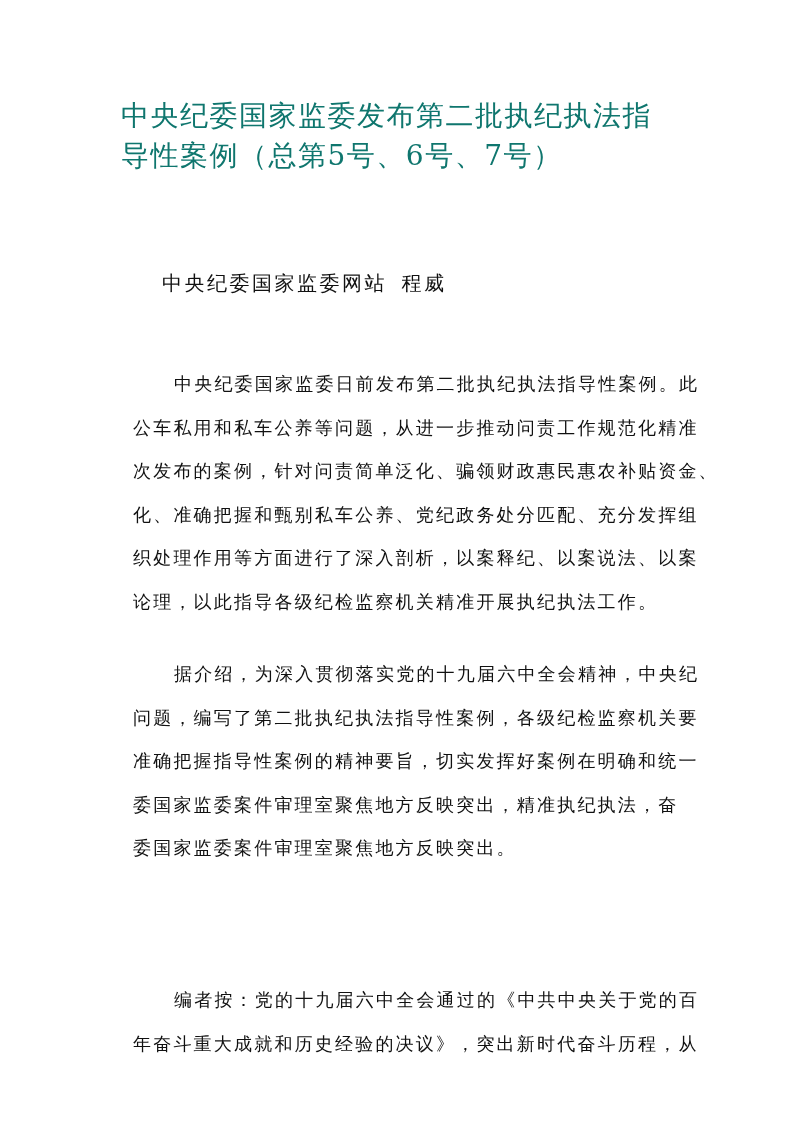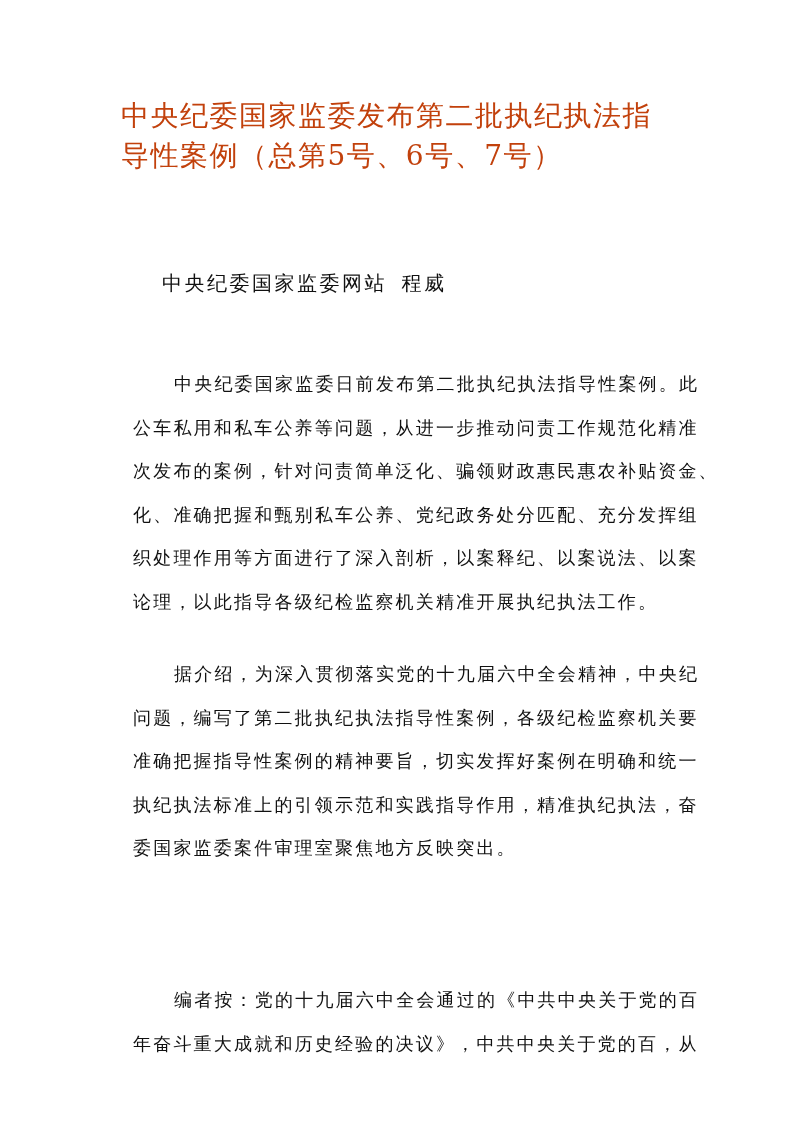--- a/index.html
+++ b/index.html
@@ -25,21 +25,21 @@
     .title {
       position: absolute;
       left: 121px;
       top: 96px;
       width: 560px;
       margin: 0;
       font-weight: normal;
       font-size: 28px;
       line-height: 40px;
       letter-spacing: 1.5px;
-      color: #c2410c;
+      color: #0f766e;
       font-family: "DejaVu Serif", "Liberation Serif", serif;
     }
     .title .line {
       display: block;
       white-space: nowrap;
     }
     .byline {
       position: absolute;
       left: 162px;
       top: 270px;
@@ -88,22 +88,22 @@
     <span class="line">次发布的案例，针对问责简单泛化、骗领财政惠民惠农补贴资金、</span>
     <span class="line">化、准确把握和甄别私车公养、党纪政务处分匹配、充分发挥组</span>
     <span class="line">织处理作用等方面进行了深入剖析，以案释纪、以案说法、以案</span>
     <span class="line">论理，以此指导各级纪检监察机关精准开展执纪执法工作。</span>
   </p>
 
   <p class="para" id="p2">
     <span class="line indent">据介绍，为深入贯彻落实党的十九届六中全会精神，中央纪</span>
     <span class="line">问题，编写了第二批执纪执法指导性案例，各级纪检监察机关要</span>
     <span class="line">准确把握指导性案例的精神要旨，切实发挥好案例在明确和统一</span>
-    <span class="line">执纪执法标准上的引领示范和实践指导作用，精准执纪执法，奋</span>
+    <span class="line">委国家监委案件审理室聚焦地方反映突出，精准执纪执法，奋</span>
     <span class="line">委国家监委案件审理室聚焦地方反映突出。</span>
   </p>
 
   <p class="para" id="p3">
     <span class="line indent">编者按：党的十九届六中全会通过的《中共中央关于党的百</span>
-    <span class="line">年奋斗重大成就和历史经验的决议》，中共中央关于党的百，从</span>
+    <span class="line">年奋斗重大成就和历史经验的决议》，突出新时代奋斗历程，从</span>
   </p>
 
 </div>
 
 </body></html>

